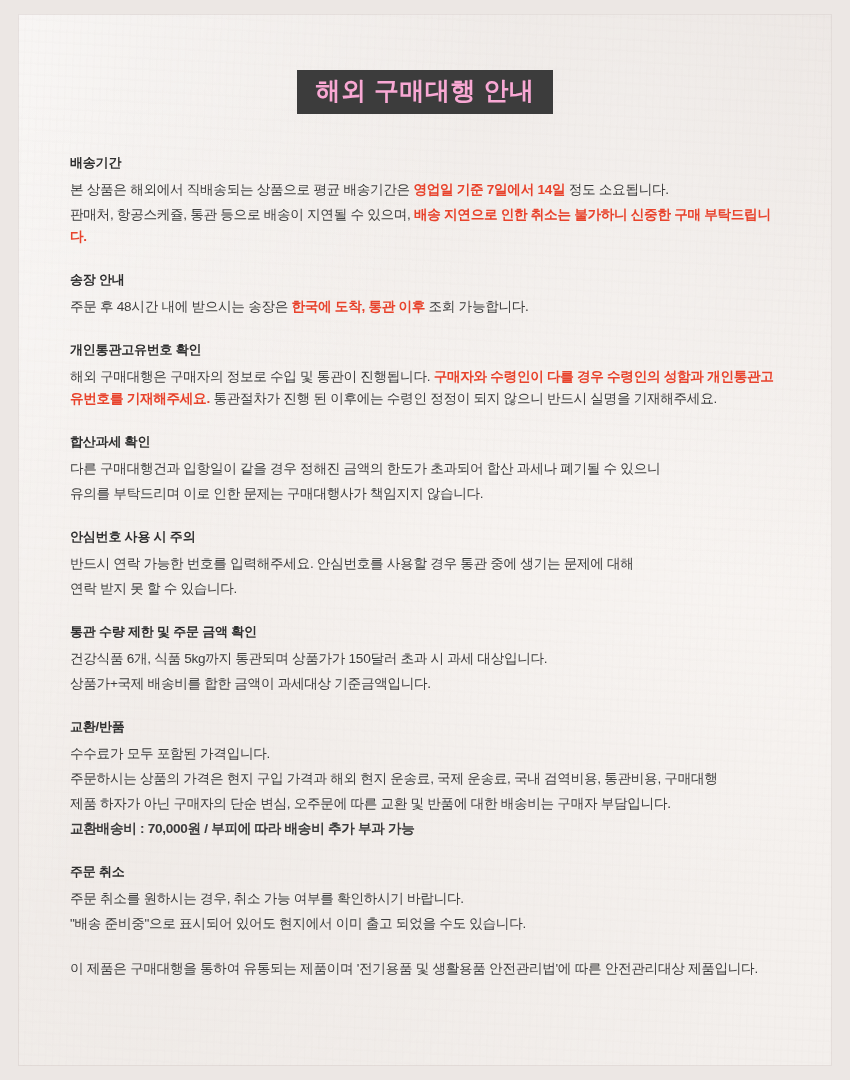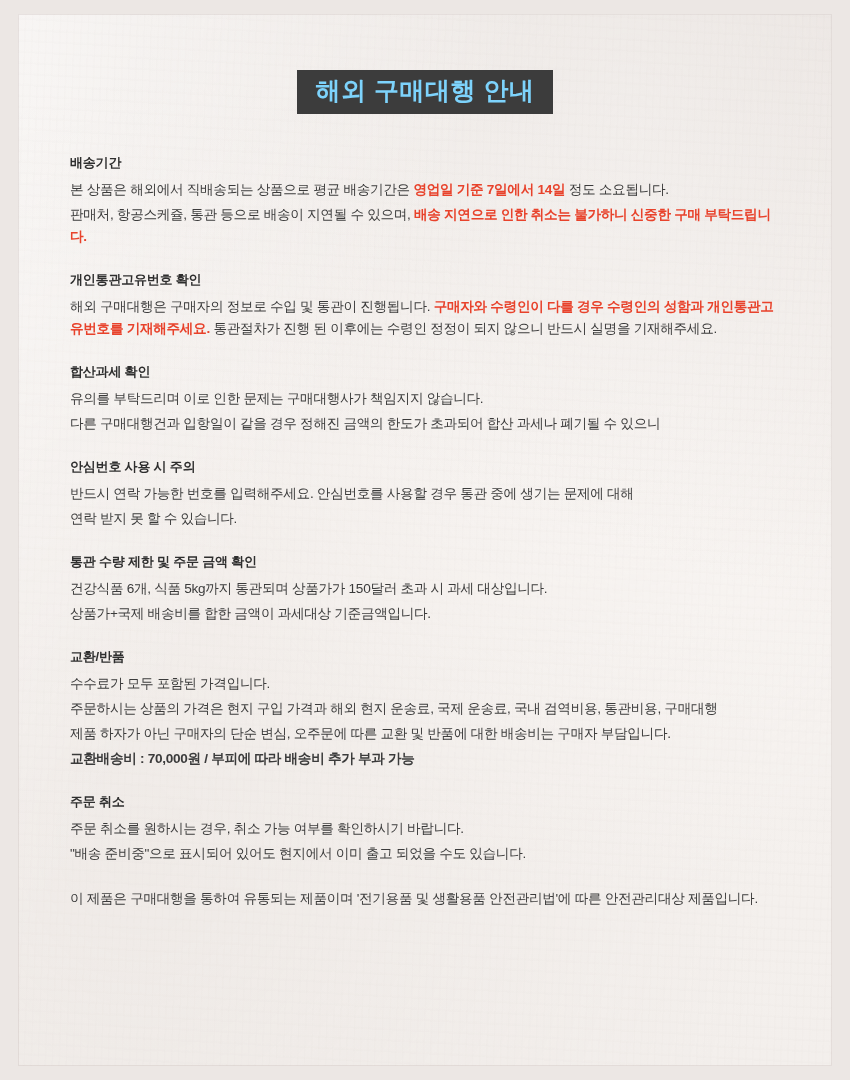--- a/index.html
+++ b/index.html
@@ -42,21 +42,21 @@
     padding: 56px 52px 20px 52px;
     box-sizing: border-box;
   }
   .title-wrap {
     text-align: center;
     margin-bottom: 40px;
   }
   .title {
     display: inline-block;
     background: #3c3c3c;
-    color: #7dd3fc;
+    color: #f9a8d4;
     font-size: 25px;
     font-weight: bold;
     letter-spacing: 0.5px;
     padding: 7px 19px 9px 19px;
     line-height: 1.1;
   }
   .section {
     margin-bottom: 23px;
   }
   .section h2 {
@@ -106,27 +106,31 @@
       <span class="title">해외 구매대행 안내</span>
     </div>
 
     <div id="sections">
         <div class="section">
           <h2>배송기간</h2>
           <p><span>본 상품은 해외에서 직배송되는 상품으로 평균 배송기간은 </span><span class="hl">영업일 기준 7일에서 14일</span><span> 정도 소요됩니다.</span></p>
           <p><span>판매처, 항공스케쥴, 통관 등으로 배송이 지연될 수 있으며, </span><span class="hl">배송 지연으로 인한 취소는 불가하니 신중한 구매 부탁드립니다.</span></p>
         </div>
         <div class="section">
+          <h2>송장 안내</h2>
+          <p><span>주문 후 48시간 내에 받으시는 송장은 </span><span class="hl">한국에 도착, 통관 이후</span><span> 조회 가능합니다.</span></p>
+        </div>
+        <div class="section">
           <h2>개인통관고유번호 확인</h2>
           <p><span>해외 구매대행은 구매자의 정보로 수입 및 통관이 진행됩니다. </span><span class="hl">구매자와 수령인이 다를 경우 수령인의 성함과 개인통관고유번호를 기재해주세요.</span><span> 통관절차가 진행 된 이후에는 수령인 정정이 되지 않으니 반드시 실명을 기재해주세요.</span></p>
         </div>
         <div class="section">
           <h2>합산과세 확인</h2>
+          <p><span>다른 구매대행건과 입항일이 같을 경우 정해진 금액의 한도가 초과되어 합산 과세나 폐기될 수 있으니</span></p>
           <p><span>유의를 부탁드리며 이로 인한 문제는 구매대행사가 책임지지 않습니다.</span></p>
-          <p><span>다른 구매대행건과 입항일이 같을 경우 정해진 금액의 한도가 초과되어 합산 과세나 폐기될 수 있으니</span></p>
         </div>
         <div class="section">
           <h2>안심번호 사용 시 주의</h2>
           <p><span>반드시 연락 가능한 번호를 입력해주세요. 안심번호를 사용할 경우 통관 중에 생기는 문제에 대해</span></p>
           <p><span>연락 받지 못 할 수 있습니다.</span></p>
         </div>
         <div class="section">
           <h2>통관 수량 제한 및 주문 금액 확인</h2>
           <p><span>건강식품 6개, 식품 5kg까지 통관되며 상품가가 150달러 초과 시 과세 대상입니다.</span></p>
           <p><span>상품가+국제 배송비를 합한 금액이 과세대상 기준금액입니다.</span></p>

